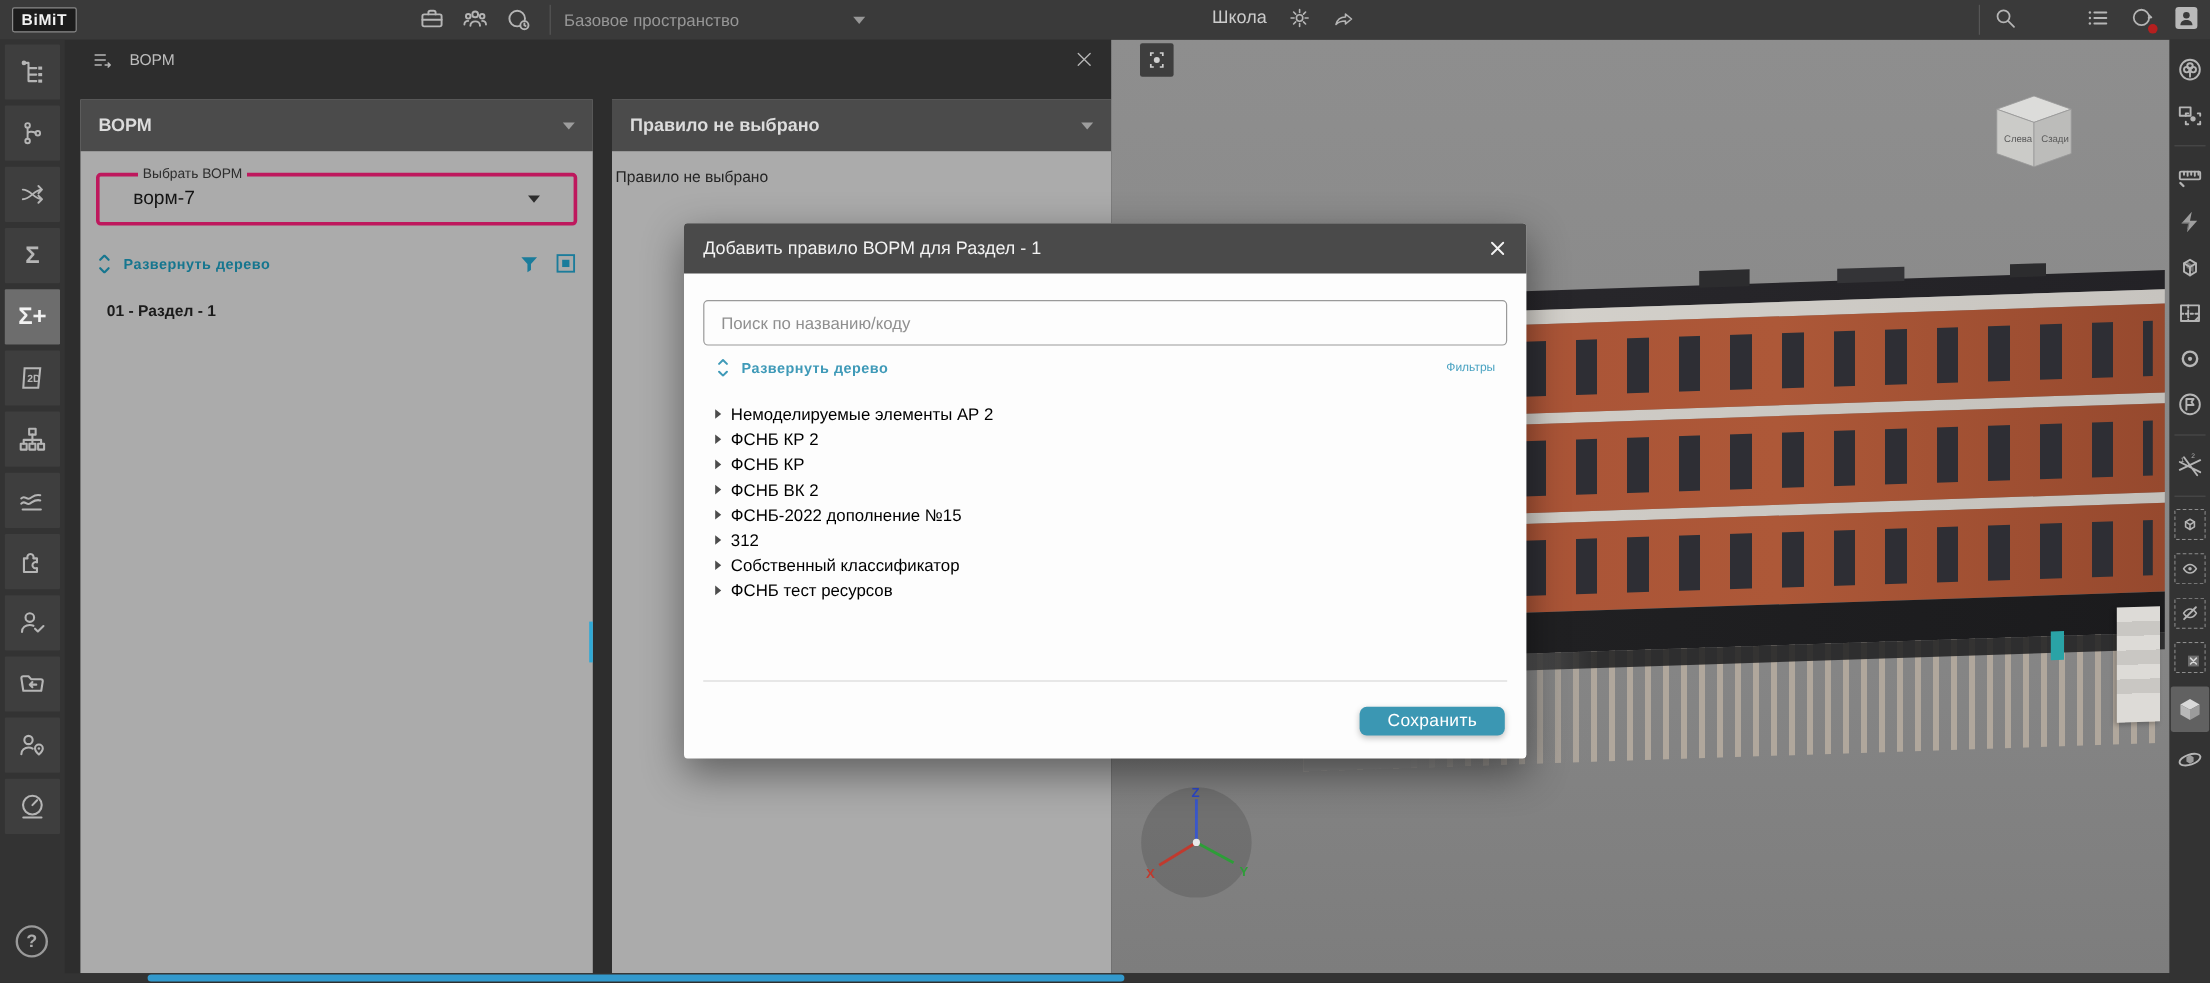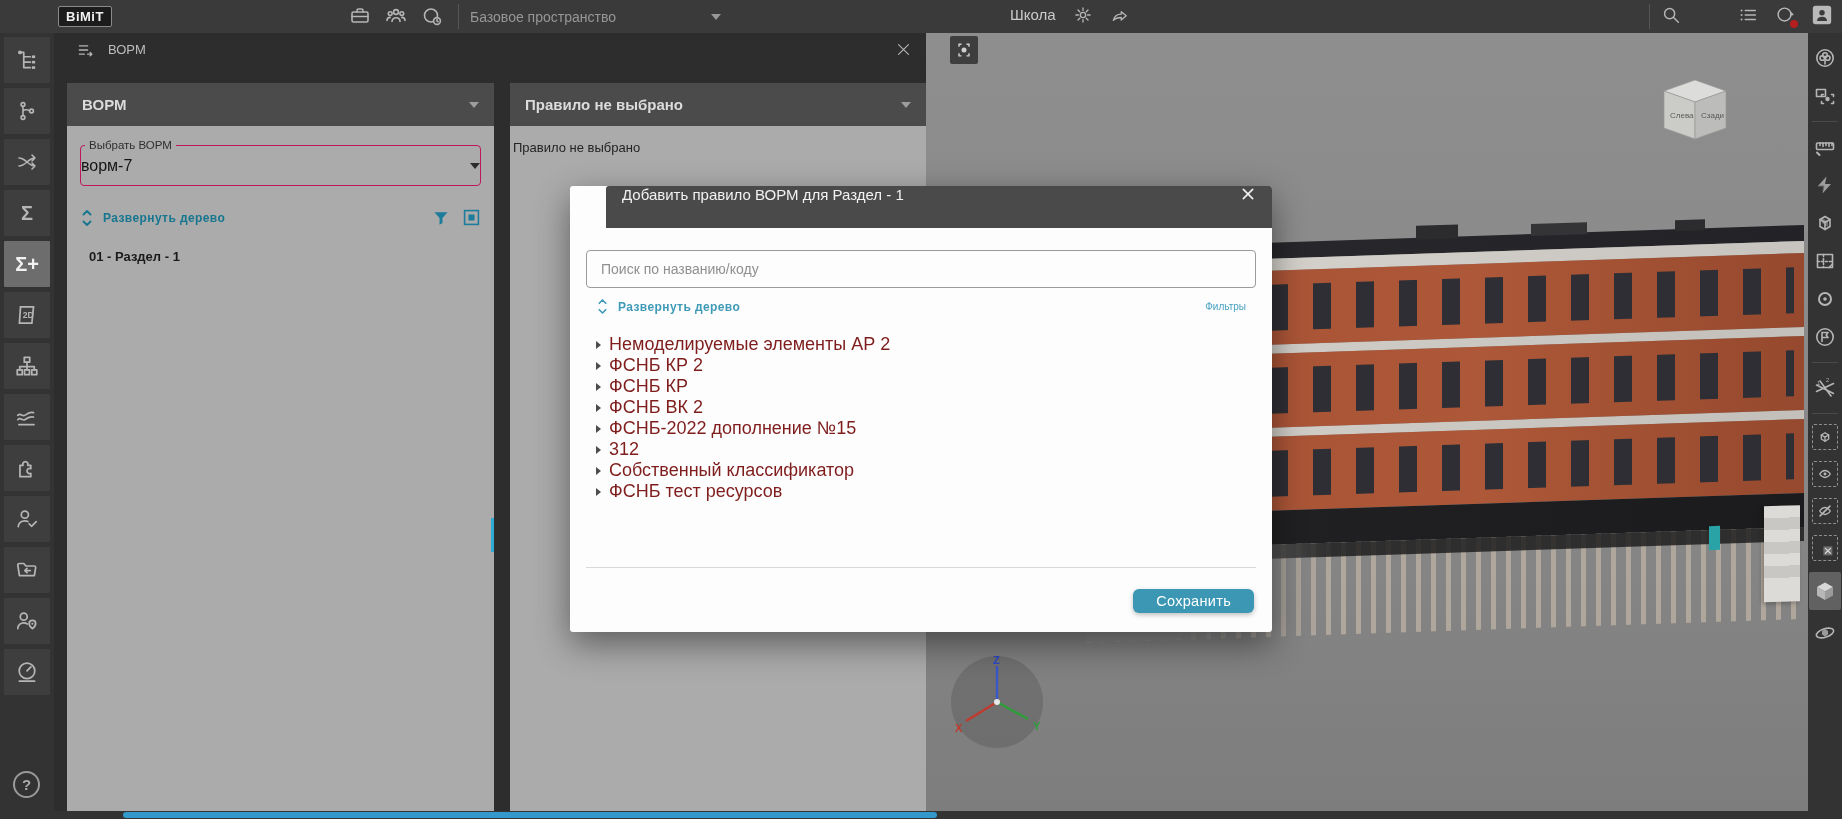--- a/index.html
+++ b/index.html
@@ -3,21 +3,21 @@
 <meta charset="utf-8">
 <style>
   * { margin:0; padding:0; box-sizing:border-box; }
   html,body { width:1842px; height:819px; }
   body { position:relative; background:#2b2b2b; font-family:"Liberation Sans",sans-serif; overflow:hidden; }
   svg { display:block; }
   .ic { stroke:#b5b5b5; fill:none; stroke-width:1.6; stroke-linecap:round; stroke-linejoin:round; }
 
   
   #topbar { position:absolute; left:0; top:0; width:1842px; height:33px; background:#3a3a3a; z-index:40; }
-  .logo { position:absolute; left:10px; top:6px; height:21px; padding:2px 7px; background:#1c1c1c; border:1px solid #8a8a8a; border-radius:2px; color:#f2f2f2; font-weight:bold; font-size:13px; letter-spacing:.5px; line-height:15px;margin-left:48px; }
+  .logo { position:absolute; left:10px; top:6px; height:21px; padding:2px 7px; background:#1c1c1c; border:1px solid #8a8a8a; border-radius:2px; color:#f2f2f2; font-weight:bold; font-size:13px; letter-spacing:.5px; line-height:15px; }
   .tb-icons { position:absolute; left:348px; top:4px; display:flex; gap:12px; align-items:center; }
   .tb-sep { position:absolute; top:4px; width:1px; height:25px; background:#565656; }
   .ws-select { position:absolute; left:470px; top:0; height:33px; display:flex; align-items:center; gap:95px; color:#979797; font-size:14px; }
   .caret { width:0; height:0; border-left:5px solid transparent; border-right:5px solid transparent; border-top:6px solid #979797; }
   .tb-center { position:absolute; left:1010px; top:0; height:29px; display:flex; align-items:center; gap:17px; }
   .tb-title { color:#cicfcf; color:#cbcbcb; font-size:15px; }
   .tb-right { position:absolute; right:9px; top:4px; display:flex; gap:15px; align-items:center; }
   .badge { position:absolute; right:-2px; bottom:-2px; width:8px; height:8px; border-radius:50%; }
 
   
@@ -35,21 +35,21 @@
   .strip-title { color:#bdbdbd; font-size:13px; margin-left:12px; }
   .strip-close { position:absolute; right:14px; top:8px; }
 
   .panel { position:absolute; top:50px; height:728px; background:#ababab; }
   #panel-vorm { left:13px; width:427px; }
   #panel-rule { left:456px; width:416px; }
   .panel-header { height:43px; background:#4b4b4b; display:flex; align-items:center; padding:0 15px; }
   .panel-title { color:#dcdcdc; font-weight:bold; font-size:15px; }
   .panel-caret { margin-left:auto; width:0; height:0; border-left:5px solid transparent; border-right:5px solid transparent; border-top:6px solid #9d9d9d; }
   .panel-body { padding:13px 13px; }
-  fieldset.vorm-select { border:1px solid #be185d; border-radius:4px; padding:2px 0 10px; background:transparent; }
+  fieldset.vorm-select { border:3px solid #be185d; border-radius:4px; padding:2px 28px 10px; background:transparent; }
   fieldset.vorm-select legend { font-size:11.5px; color:#2e2e2e; padding:0 4px; margin-left:4px; }
   .select-row { display:flex; align-items:center; margin-top:4px; }
   .select-value { font-size:16px; color:#141414; }
   .select-caret { margin-left:auto; width:0; height:0; border-left:5px solid transparent; border-right:5px solid transparent; border-top:6px solid #2c2c2c; }
   .link-row { display:flex; align-items:center; margin-top:22px; }
   .teal-link { color:#16768f; font-size:12px; font-weight:bold; letter-spacing:.4px; margin-left:9px; }
   .panel-tools { margin-left:auto; display:flex; gap:12px; align-items:center; }
   .ptree { margin-top:16px;font-weight:bold; }
   .ptree .tree-item { font-size:13px; color:#1b1b1b; line-height:28px; padding-left:9px; }
   .rule-empty { font-size:13px; color:#242424; padding:14px 3px; }
@@ -89,32 +89,32 @@
   .rs-div { width:26px; height:1px; background:#4a4a4a; margin:2px 0 10px; }
   .rs-tile.dashed { border:1px dashed #8e8e8e; border-radius:2px; width:26px; height:26px; margin-bottom:11px; }
   .rs-tile.active { background:#616161; width:32px; height:38px; border-radius:2px; }
 
   
   #bottombar { position:absolute; left:0; top:811px; width:1842px; height:8px; background:#333333; }
   .hscroll { position:absolute; left:123px; top:1px; width:814px; height:6px; background:#3399cc; border-radius:3px; }
 
   
   #modal { position:absolute; left:570px; top:186px; width:702px; height:446px; background:#fdfdfd; border-radius:3px; box-shadow:0 12px 34px rgba(0,0,0,.45); z-index:50; }
-  .modal-header { height:42px; background:#4a4a4a; border-radius:3px 3px 0 0; display:flex; padding:0 16px;margin-left:36px; }
+  .modal-header { height:42px; background:#4a4a4a; border-radius:3px 3px 0 0; display:flex; align-items:center; padding:0 16px; }
   .modal-title { color:#f2f2f2; font-size:15px; }
   .modal-close { margin-left:auto; cursor:pointer; }
   .modal-search { position:absolute; left:16px; top:64px; width:670px; height:38px; border:1px solid #9a9a9a; border-radius:4px; padding:0 14px; font-size:14px; color:#2d2d2d; background:#fdfdfd; font-family:"Liberation Sans",sans-serif; outline:none; }
   .modal-search::placeholder { color:#8f8f8f; }
   .modal-linkrow { position:absolute; left:26px; top:113px; width:650px; display:flex; align-items:center; }
   .m-teal-link { color:#3f9ab8; font-size:12px; font-weight:bold; letter-spacing:.4px; margin-left:9px; }
   .m-filters { margin-left:auto; color:#4aa3c2; font-size:10px; }
   .modal-tree { position:absolute; left:26px; top:148px; width:650px; }
   .mtree-item { display:flex; align-items:center; height:21px; }
   .tri { width:0; height:0; border-top:4px solid transparent; border-bottom:4px solid transparent; border-left:5px solid #4c4c4c; margin-right:8px; flex:none; }
-  .mtree-label { font-size:18px; color:#7f1d1d; }
+  .mtree-label { font-size:14px; color:#000000; }
   .modal-divider { position:absolute; left:16px; right:16px; bottom:64px; border-top:1px solid #dadada; }
   .save-btn { position:absolute; right:18px; bottom:19px; height:24px; padding:0 23px; background:#3b97b3; border:none; border-radius:6px; color:#ffffff; font-size:14.5px; font-family:"Liberation Sans",sans-serif; letter-spacing:.3px; box-shadow:0 2px 5px rgba(0,0,0,.25); cursor:pointer; }
 </style>
 </head>
 <body>
 
 <div id="topbar">
   <div class="logo">BiMiT</div>
 
   <div class="tb-icons">

